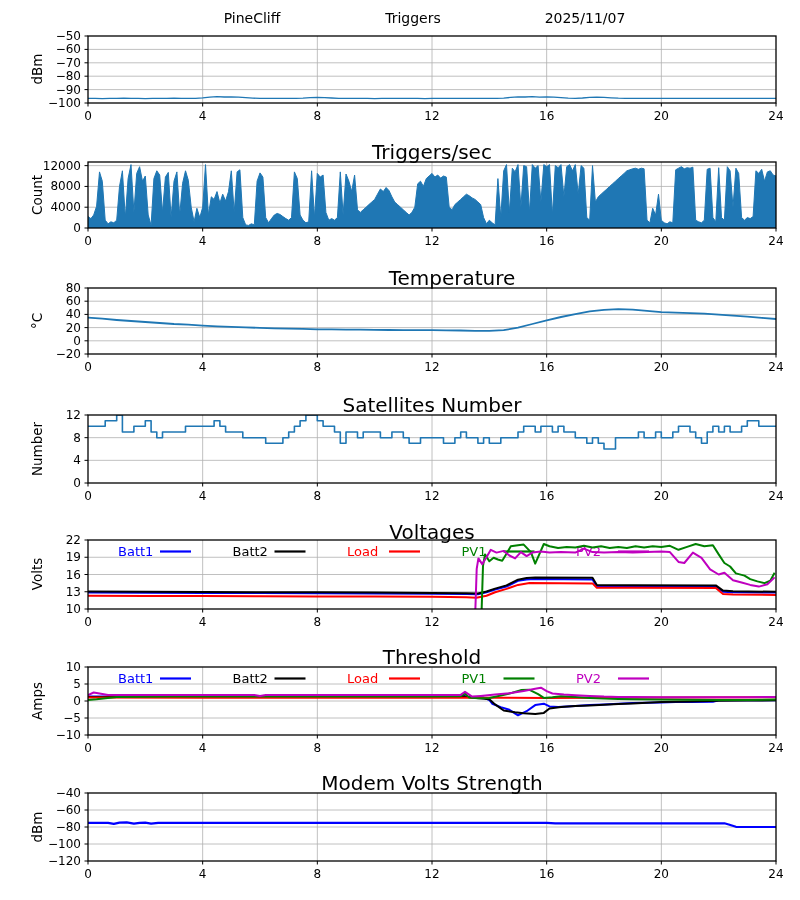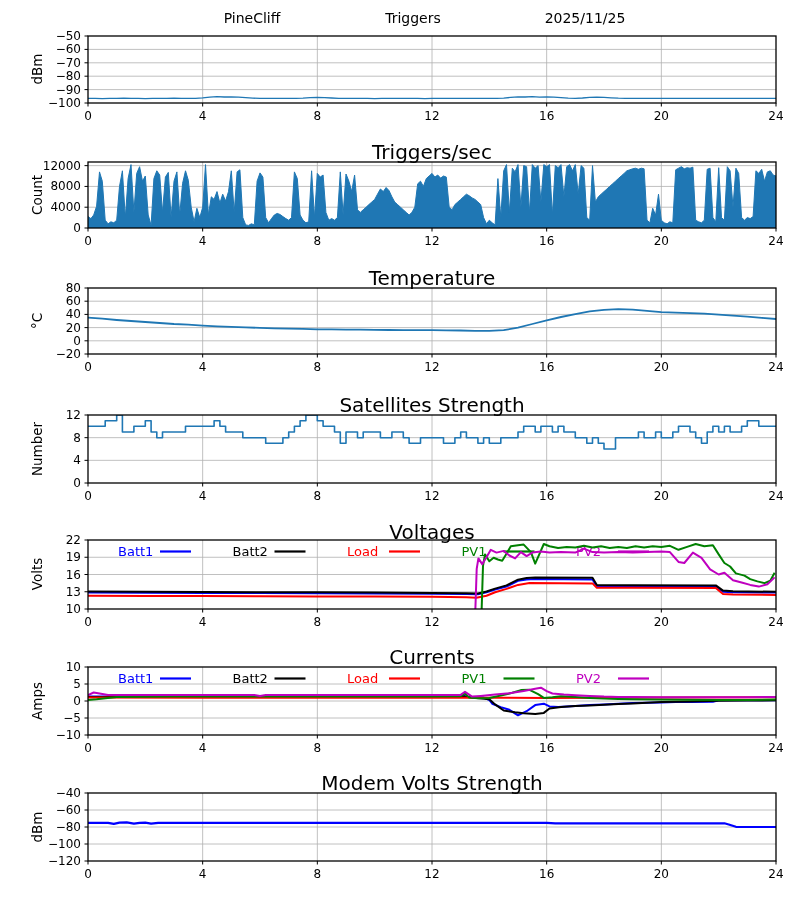--- a/index.html
+++ b/index.html
@@ -11,27 +11,27 @@
   svg{position:absolute;left:0;top:0;}
   svg text{font-family:"DejaVu Sans",sans-serif;}
 </style>
 </head>
 <body>
 
 <div id="figure">
 
   <div class="hdr" style="left:252px;top:10px">PineCliff</div>
   <div class="hdr" style="left:413px;top:10px">Triggers</div>
-  <div class="hdr" style="left:585px;top:10px">2025/11/25</div>
+  <div class="hdr" style="left:585px;top:10px">2025/11/07</div>
 
   <div class="ptitle" style="left:432px;top:140px">Triggers/sec</div>
-  <div class="ptitle" style="left:432px;top:266px">Temperature</div>
-  <div class="ptitle" style="left:432px;top:393px">Satellites Strength</div>
+  <div class="ptitle" style="left:452px;top:266px">Temperature</div>
+  <div class="ptitle" style="left:432px;top:393px">Satellites Number</div>
   <div class="ptitle" style="left:432px;top:520px">Voltages</div>
-  <div class="ptitle" style="left:432px;top:645px">Currents</div>
+  <div class="ptitle" style="left:432px;top:645px">Threshold</div>
   <div class="ptitle" style="left:432px;top:771px">Modem Volts Strength</div>
 
   <div class="ylab" style="left:37px;top:69px">dBm</div>
   <div class="ylab" style="left:37px;top:195px">Count</div>
   <div class="ylab" style="left:37px;top:321px">°C</div>
   <div class="ylab" style="left:37px;top:449px">Number</div>
   <div class="ylab" style="left:37px;top:574px">Volts</div>
   <div class="ylab" style="left:37px;top:701px">Amps</div>
   <div class="ylab" style="left:37px;top:827px">dBm</div>
 

